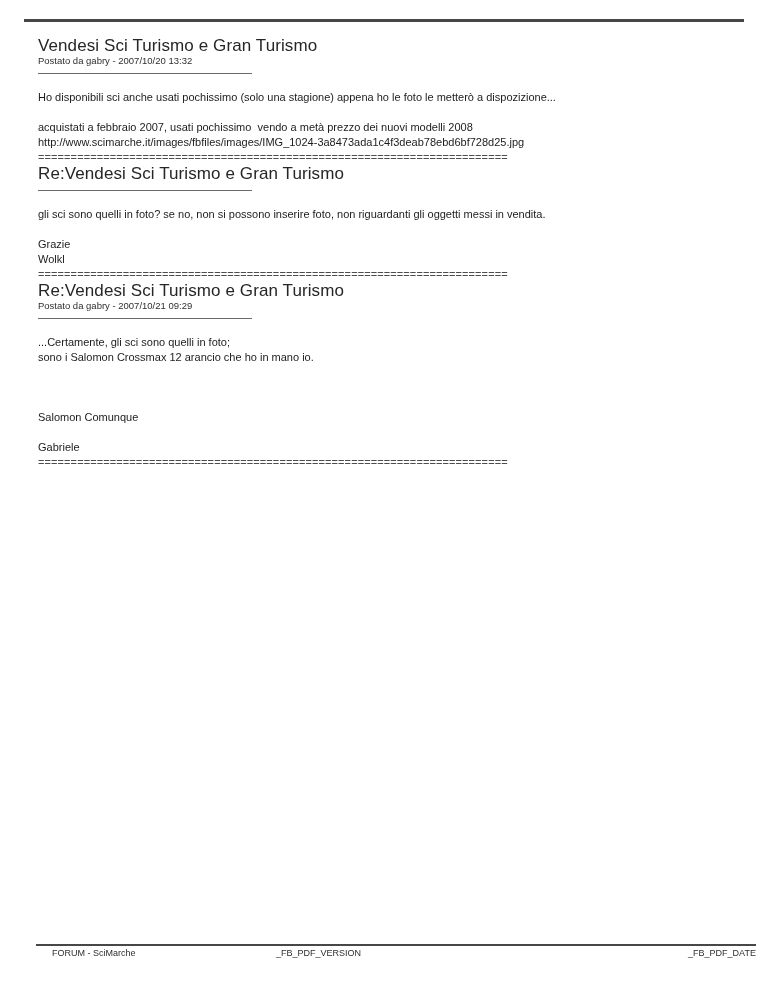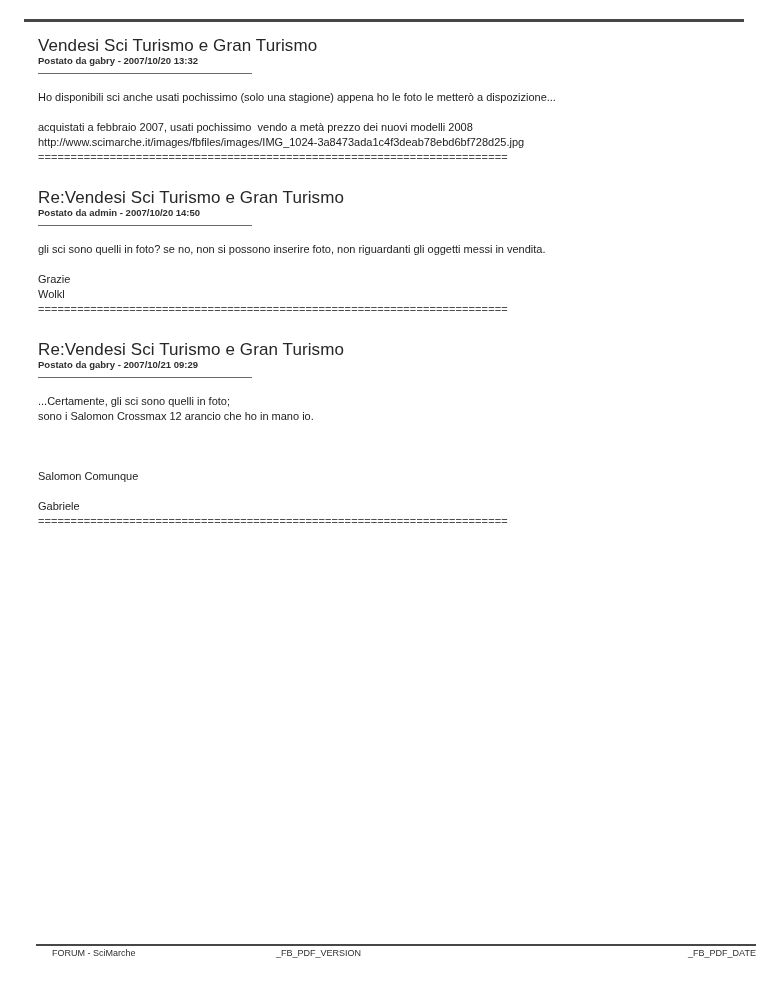--- a/index.html
+++ b/index.html
@@ -15,35 +15,34 @@
   .top-rule {
     margin: 19px 24px 0 24px;
     height: 3px;
     background: #474747;
   }
   .content {
     padding: 0 24px 0 38px;
   }
   .post { margin-top: 0; }
   .post-1 { margin-top: 15px; }
-  .post + .post { margin-top: 24px; }
+  .post + .post { }
   .post-title {
     margin: 0;
     font-size: 17px;
     line-height: 18px;
     font-weight: 400;
     color: #262626;
     letter-spacing: 0.1px;
   }
   .post-byline {
     margin-top: 1px;
     font-size: 9.5px;
     line-height: 10px;
     color: #2e2e2e;
-    font-weight: bold;
   }
   .byline-underline {
     margin-top: 7px;
     width: 214px;
     border-top: 1px solid #6b6b6b;
     height: 0;
   }
   .post-body {
     margin-top: 16px;
     font-size: 11px;
@@ -102,21 +101,20 @@
         <div class="body-line">Ho disponibili sci anche usati pochissimo (solo una stagione) appena ho le foto le metterò a dispozizione...</div>
         <div class="body-line"></div>
         <div class="body-line">acquistati a febbraio 2007, usati pochissimo  vendo a metà prezzo dei nuovi modelli 2008</div>
         <div class="body-line">http://www.scimarche.it/images/fbfiles/images/IMG_1024-3a8473ada1c4f3deab78ebd6bf728d25.jpg</div>
         <div class="post-divider">========================================================================</div>
       </div>
     </div>
 
     <div class="post">
       <h1 class="post-title">Re:Vendesi Sci Turismo e Gran Turismo</h1>
-      <div class="post-byline">Postato da admin - 2007/10/20 14:50</div>
       <div class="byline-underline"></div>
       <div class="post-body">
         <div class="body-line">gli sci sono quelli in foto? se no, non si possono inserire foto, non riguardanti gli oggetti messi in vendita.</div>
         <div class="body-line"></div>
         <div class="body-line">Grazie</div>
         <div class="body-line">Wolkl</div>
         <div class="post-divider">========================================================================</div>
       </div>
     </div>
 

